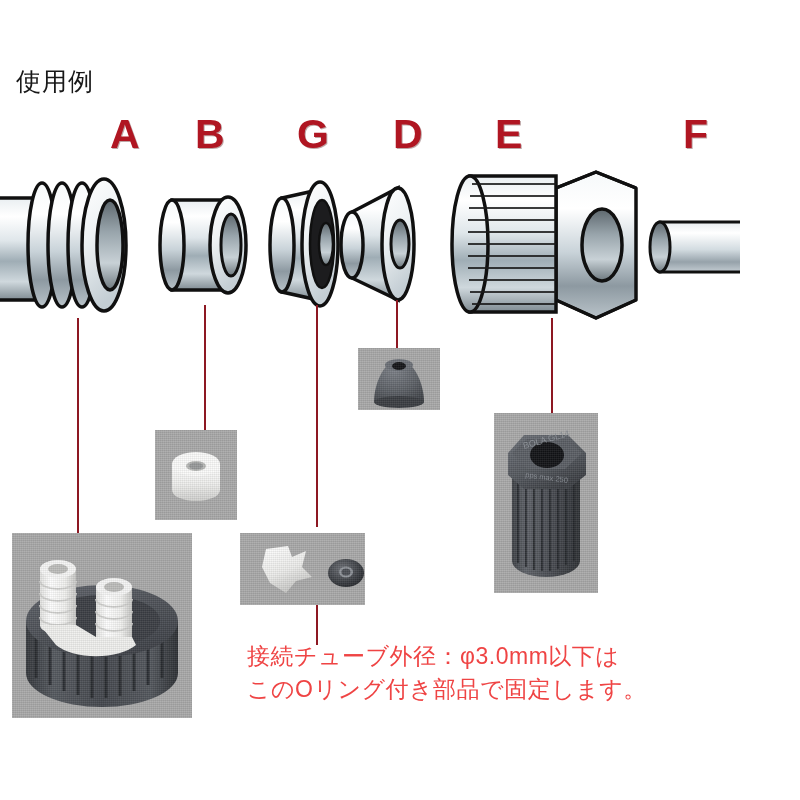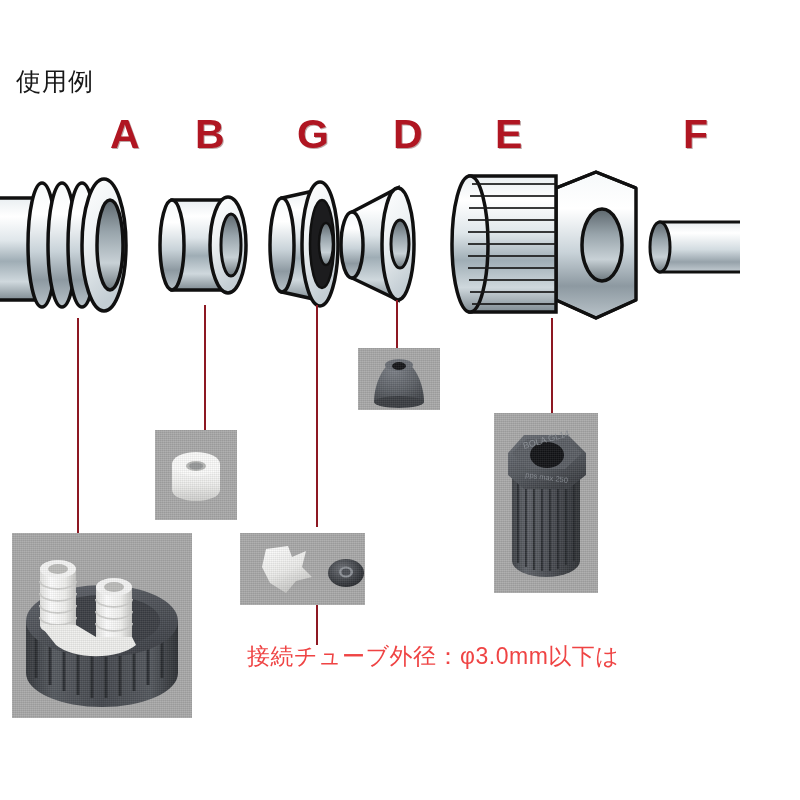--- a/index.html
+++ b/index.html
@@ -371,15 +371,16 @@
       <ellipse cx="102" cy="54" rx="18" ry="9" fill="#f6f6f5"></ellipse>
       <ellipse cx="102" cy="54" rx="10" ry="5" fill="#bdbdbb"></ellipse>
 
       <path d="M28,92 L64,92 L84,104 L120,104 L124,112 A46,22 0 0,1 44,112 Z" fill="#efefed"></path>
     </svg>
     <div class="grain"></div>
   </div>
 
   <div class="caption">
     <div>接続チューブ外径：φ3.0mm以下は</div>
+    <div>このOリング付き部品で固定します。</div>
   </div>
 
 </div>
 
 </body></html>

